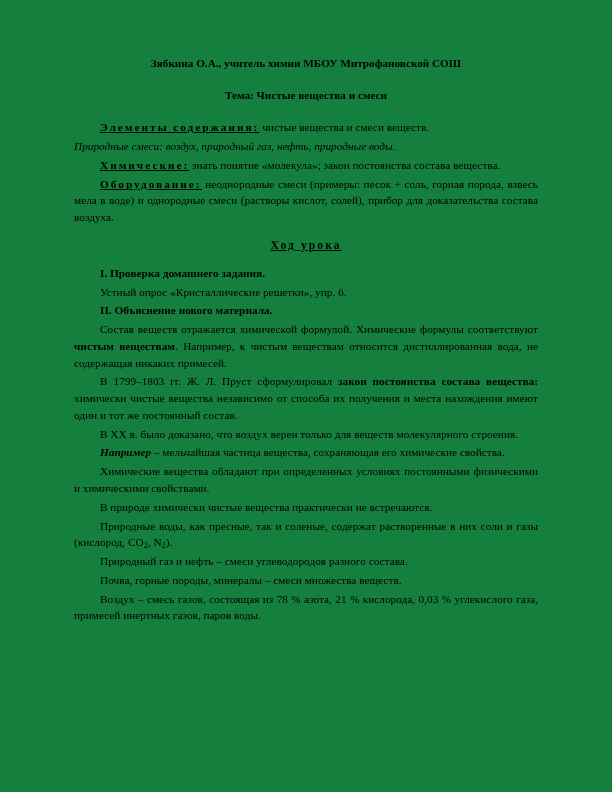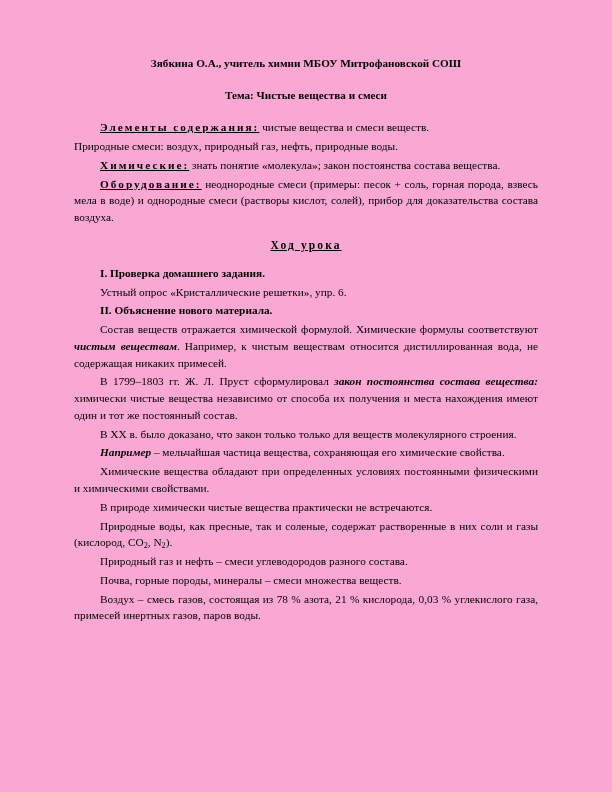--- a/index.html
+++ b/index.html
@@ -14,21 +14,21 @@
     font-family: "Liberation Serif", "DejaVu Serif", serif;
     color: #000000;
     -webkit-font-smoothing: none;
   }
   .page {
     position: relative;
     width: 612px;
     height: 792px;
     box-sizing: border-box;
     padding: 56px 74px 0 74px;
-    background: #f9a8d4;
+    background: #15803d;
   }
   .doc-body {
     width: 100%;
   }
   .head-line {
     text-align: center;
     font-weight: bold;
     font-size: 11.2px;
     line-height: 1.35;
     margin: 0 0 17px 0;
@@ -47,31 +47,31 @@
   p.body-par {
     margin: 0 0 2px 0;
     text-align: justify;
     text-indent: 26px;
     font-size: 11.3px;
     line-height: 1.485;
     hyphens: none;
   }
   p.body-par.no-indent {
     text-indent: 0;
+    font-style: italic;
   }
   .spaced-label {
     font-weight: bold;
     letter-spacing: 2.0px;
     text-decoration: underline;
   }
   .bold-run {
     font-weight: bold;
   }
   .em-term {
-    font-style: italic;
     font-weight: bold;
   }
   .it-term {
     font-style: italic;
     font-weight: bold;
   }
   sub {
     font-size: 73%;
     vertical-align: -0.22em;
     line-height: 0;
@@ -114,21 +114,21 @@
     </p>
 
     <p class="body-par">
       <span>Состав веществ отражается химической формулой. Химические формулы соответствуют </span><span class="em-term">чистым веществам</span><span>. Например, к чистым веществам относится дистиллированная вода, не содержащая никаких примесей.</span>
     </p>
 
     <p class="body-par">
       <span>В 1799–1803 гг. Ж. Л. Пруст сформулировал </span><span class="em-term">закон постоянства состава вещества:</span><span> химически чистые вещества независимо от способа их получения и места нахождения имеют один и тот же постоянный состав.</span>
     </p>
 
-    <p class="body-par">В ХХ в. было доказано, что закон только только для веществ молекулярного строения.</p>
+    <p class="body-par">В ХХ в. было доказано, что воздух верен только для веществ молекулярного строения.</p>
 
     <p class="body-par">
       <span class="it-term">Например</span><span> – мельчайшая частица вещества, сохраняющая его химические свойства.</span>
     </p>
 
     <p class="body-par">Химические вещества обладают при определенных условиях постоянными физическими и химическими свойствами.</p>
 
     <p class="body-par">В природе химически чистые вещества практически не встречаются.</p>
 
     <p class="body-par">

